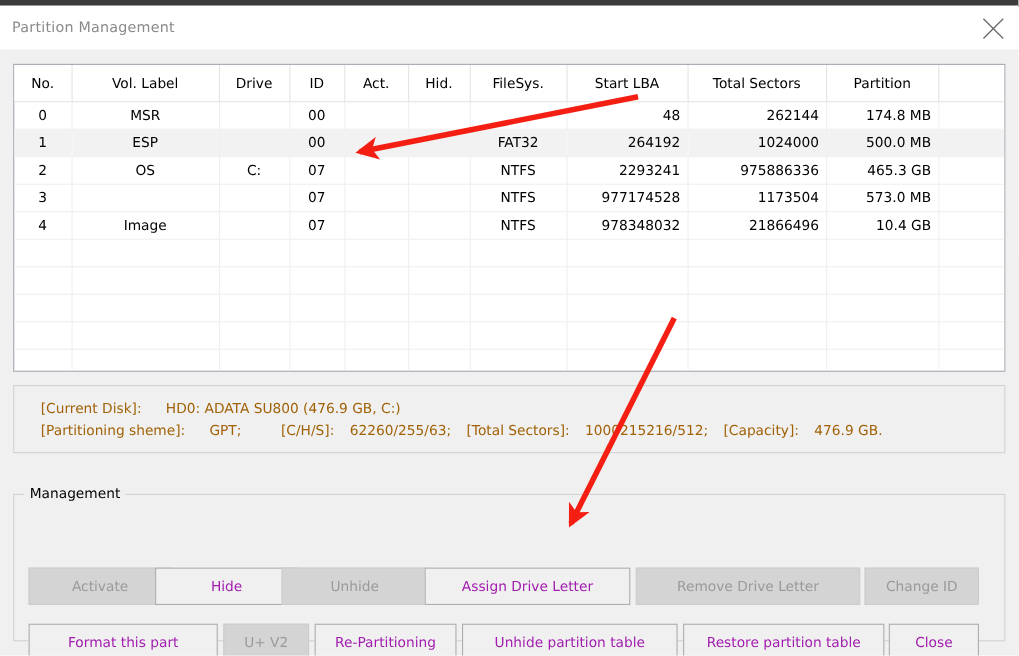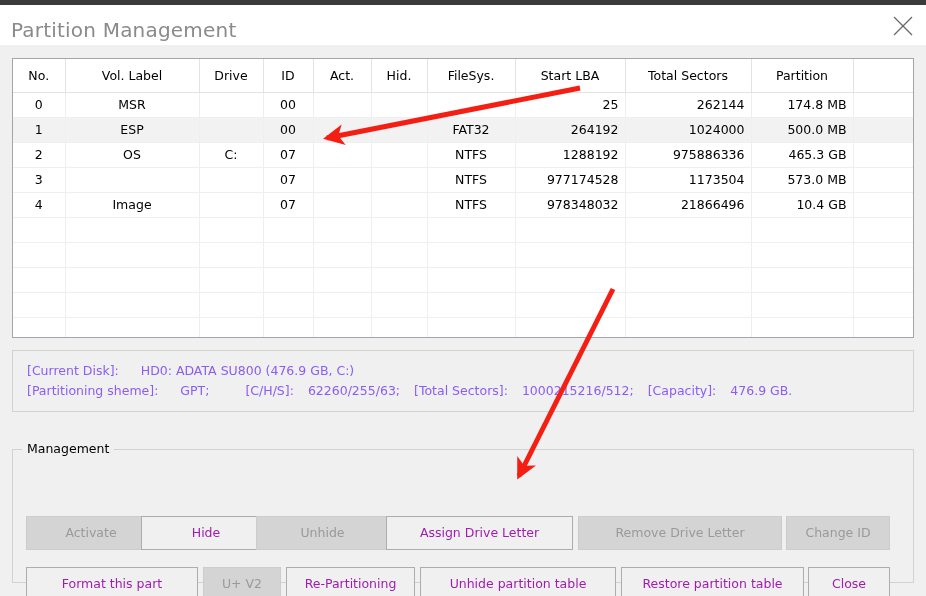--- a/index.html
+++ b/index.html
@@ -38,21 +38,21 @@
     position: absolute;
     left: 0; top: 5px;
     width: 926px;
     height: 40px;
     background: #ffffff;
   }
   #title-text {
     position: absolute;
     left: 11px;
     top: 13px;
-    font-size: 20px;
+    font-size: 13px;
     color: #8a8a8a;
     letter-spacing: 0.2px;
     white-space: nowrap;
   }
   #close-btn {
     position: absolute;
     right: 0px;
     top: 0px;
     width: 47px;
     height: 40px;
@@ -127,24 +127,24 @@
     left: 12px;
     top: 305px;
     width: 902px;
     height: 62px;
     border: 1px solid #d2d2d2;
     background: #f0f0f0;
     box-sizing: border-box;
   }
   #diskinfo .line {
     position: absolute;
-    left: 14px;
+    left: 24px;
     font-size: 12.5px;
     white-space: nowrap;
-    color: #8b5cf6;
+    color: #a16207;
   }
   #diskinfo .line1 { top: 12px; }
   #diskinfo .line2 { top: 32px; }
   .sp2 { display: inline-block; width: 14px; }
   .sp3 { display: inline-block; width: 22px; }
 
   
   #opgroup {
     position: absolute;
     left: 12px;
@@ -237,21 +237,21 @@
         </thead>
         <tbody id="table-body">
             <tr>
               <td class="c col-no">0</td>
               <td class="c col-label">MSR</td>
               <td class="c col-drive"></td>
               <td class="c col-id">00</td>
               <td class="c col-act"></td>
               <td class="c col-hid"></td>
               <td class="c col-fs"></td>
-              <td class="r col-start">25</td>
+              <td class="r col-start">48</td>
               <td class="r col-total">262144</td>
               <td class="r col-cap">174.8 MB</td>
               <td class="col-pad"></td>
             </tr>
             <tr class="row-sel">
               <td class="c col-no">1</td>
               <td class="c col-label">ESP</td>
               <td class="c col-drive"></td>
               <td class="c col-id">00</td>
               <td class="c col-act"></td>
@@ -263,21 +263,21 @@
               <td class="col-pad"></td>
             </tr>
             <tr>
               <td class="c col-no">2</td>
               <td class="c col-label">OS</td>
               <td class="c col-drive">C:</td>
               <td class="c col-id">07</td>
               <td class="c col-act"></td>
               <td class="c col-hid"></td>
               <td class="c col-fs">NTFS</td>
-              <td class="r col-start">1288192</td>
+              <td class="r col-start">2293241</td>
               <td class="r col-total">975886336</td>
               <td class="r col-cap">465.3 GB</td>
               <td class="col-pad"></td>
             </tr>
             <tr>
               <td class="c col-no">3</td>
               <td class="c col-label"></td>
               <td class="c col-drive"></td>
               <td class="c col-id">07</td>
               <td class="c col-act"></td>

